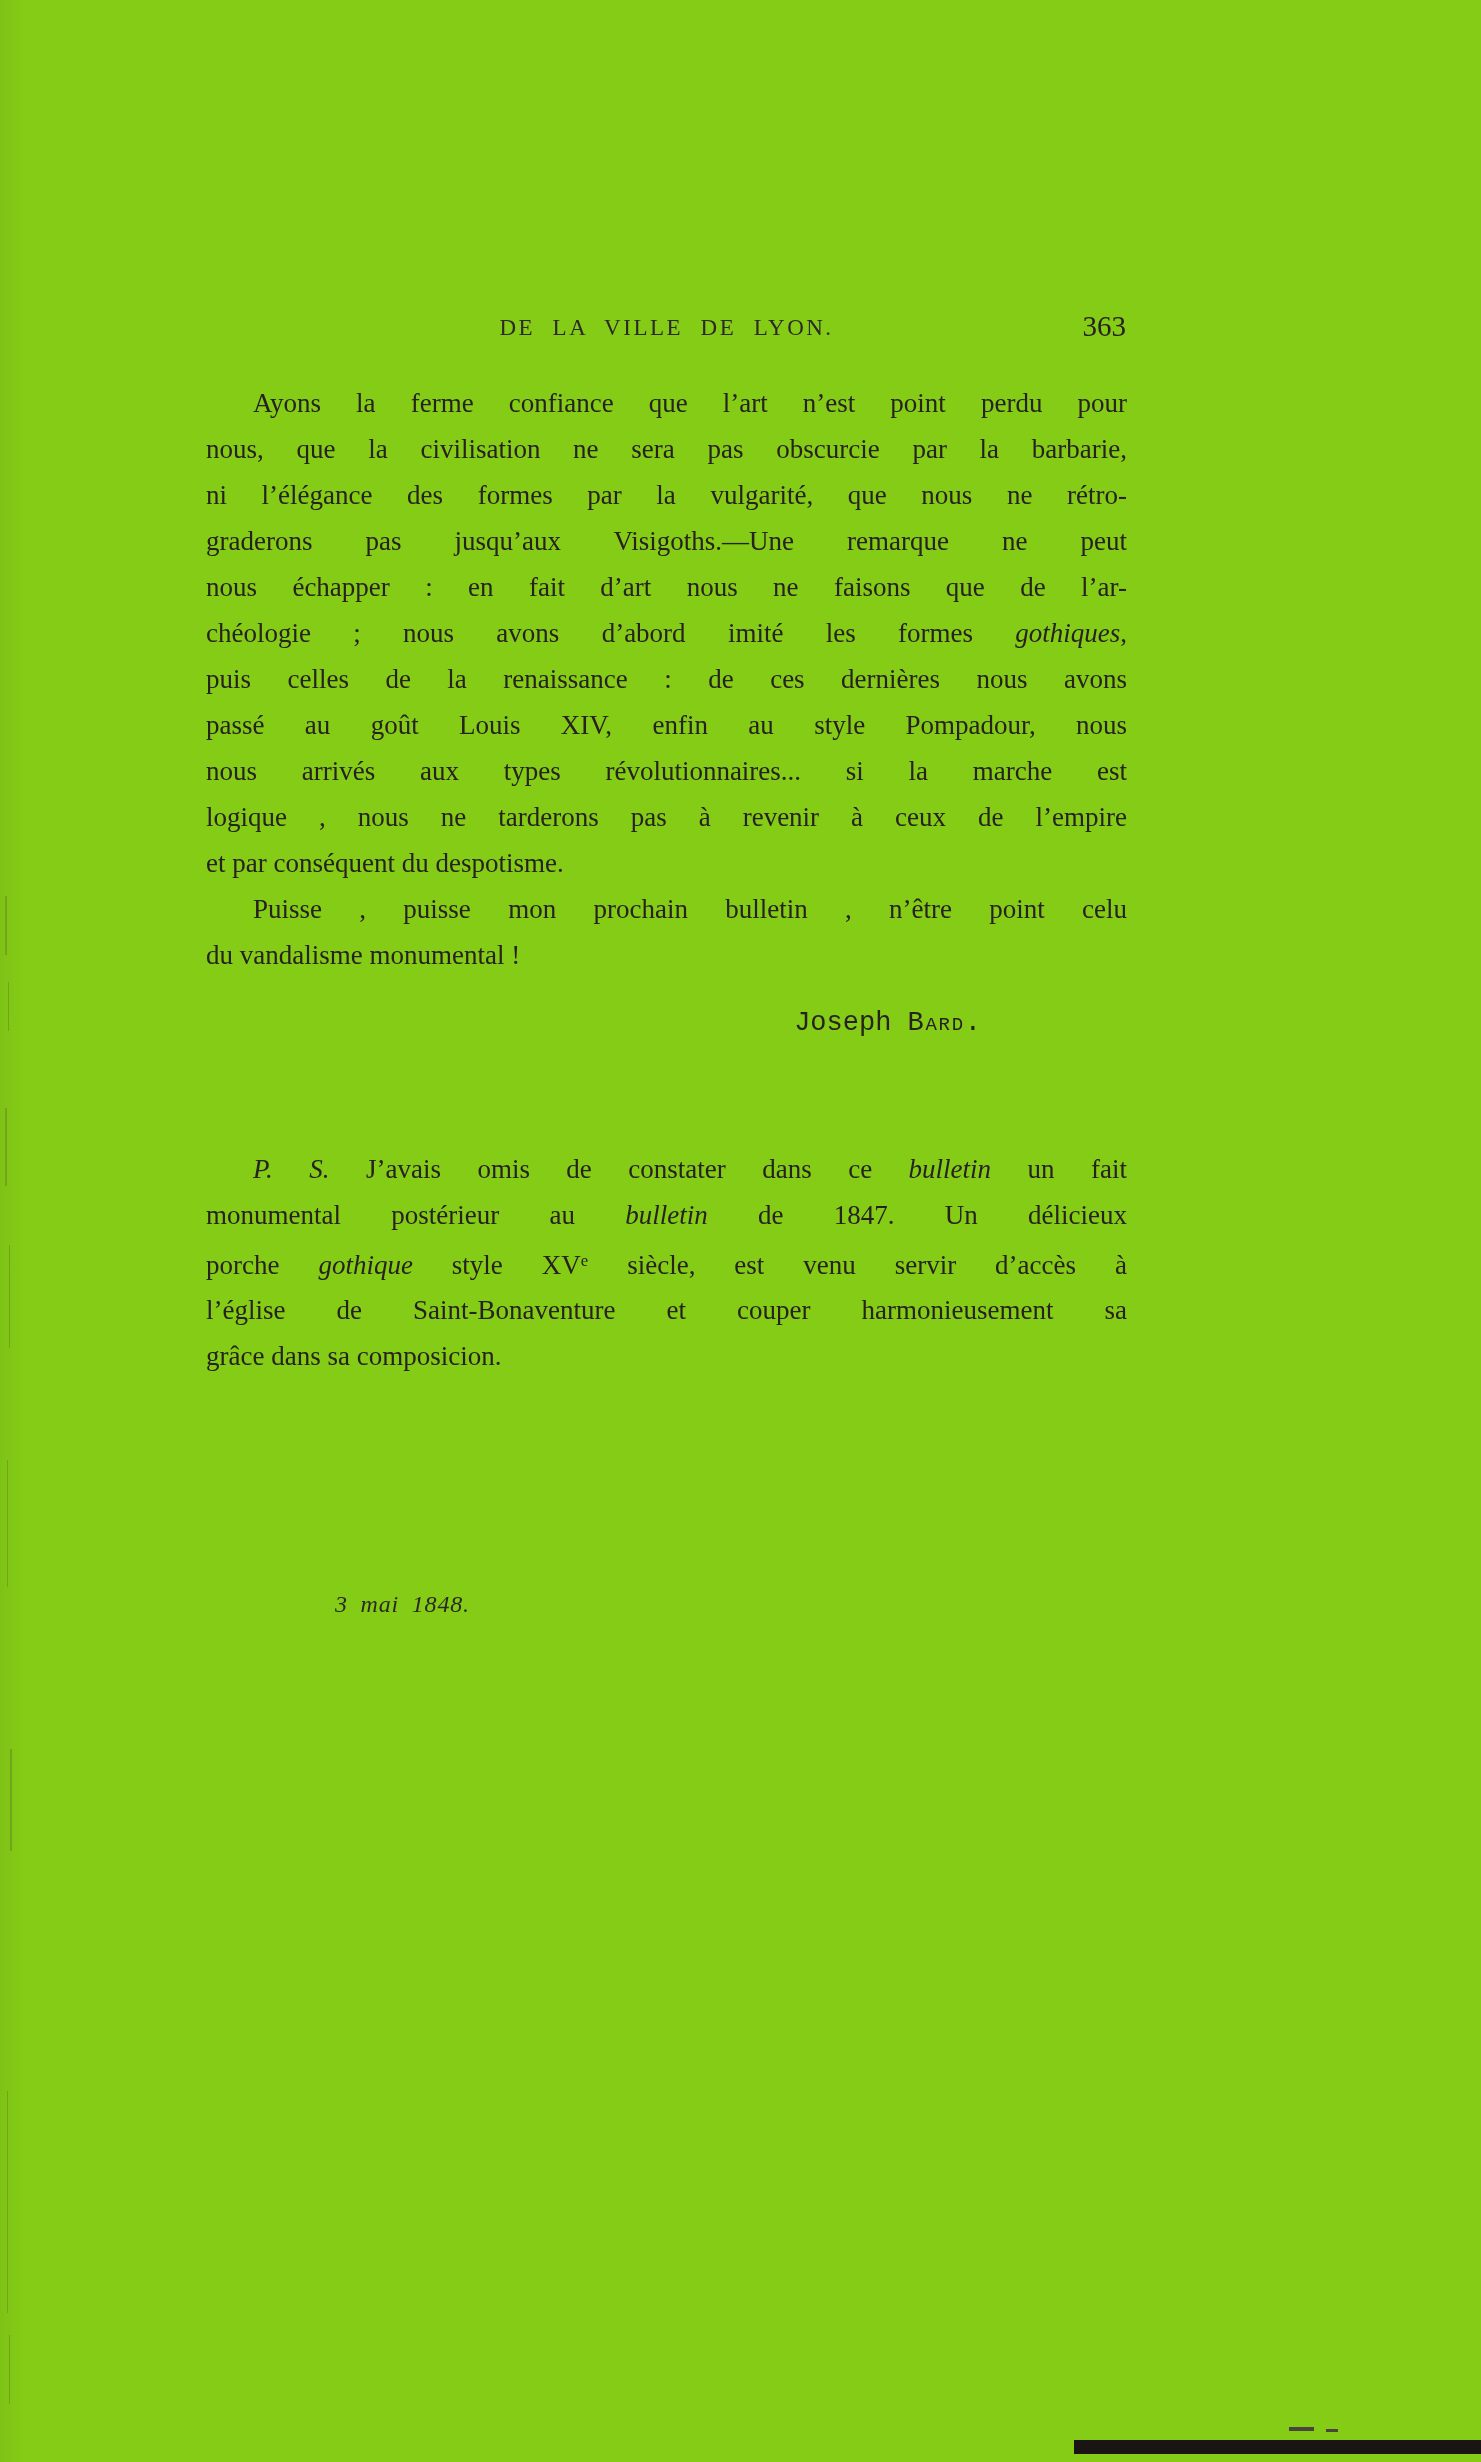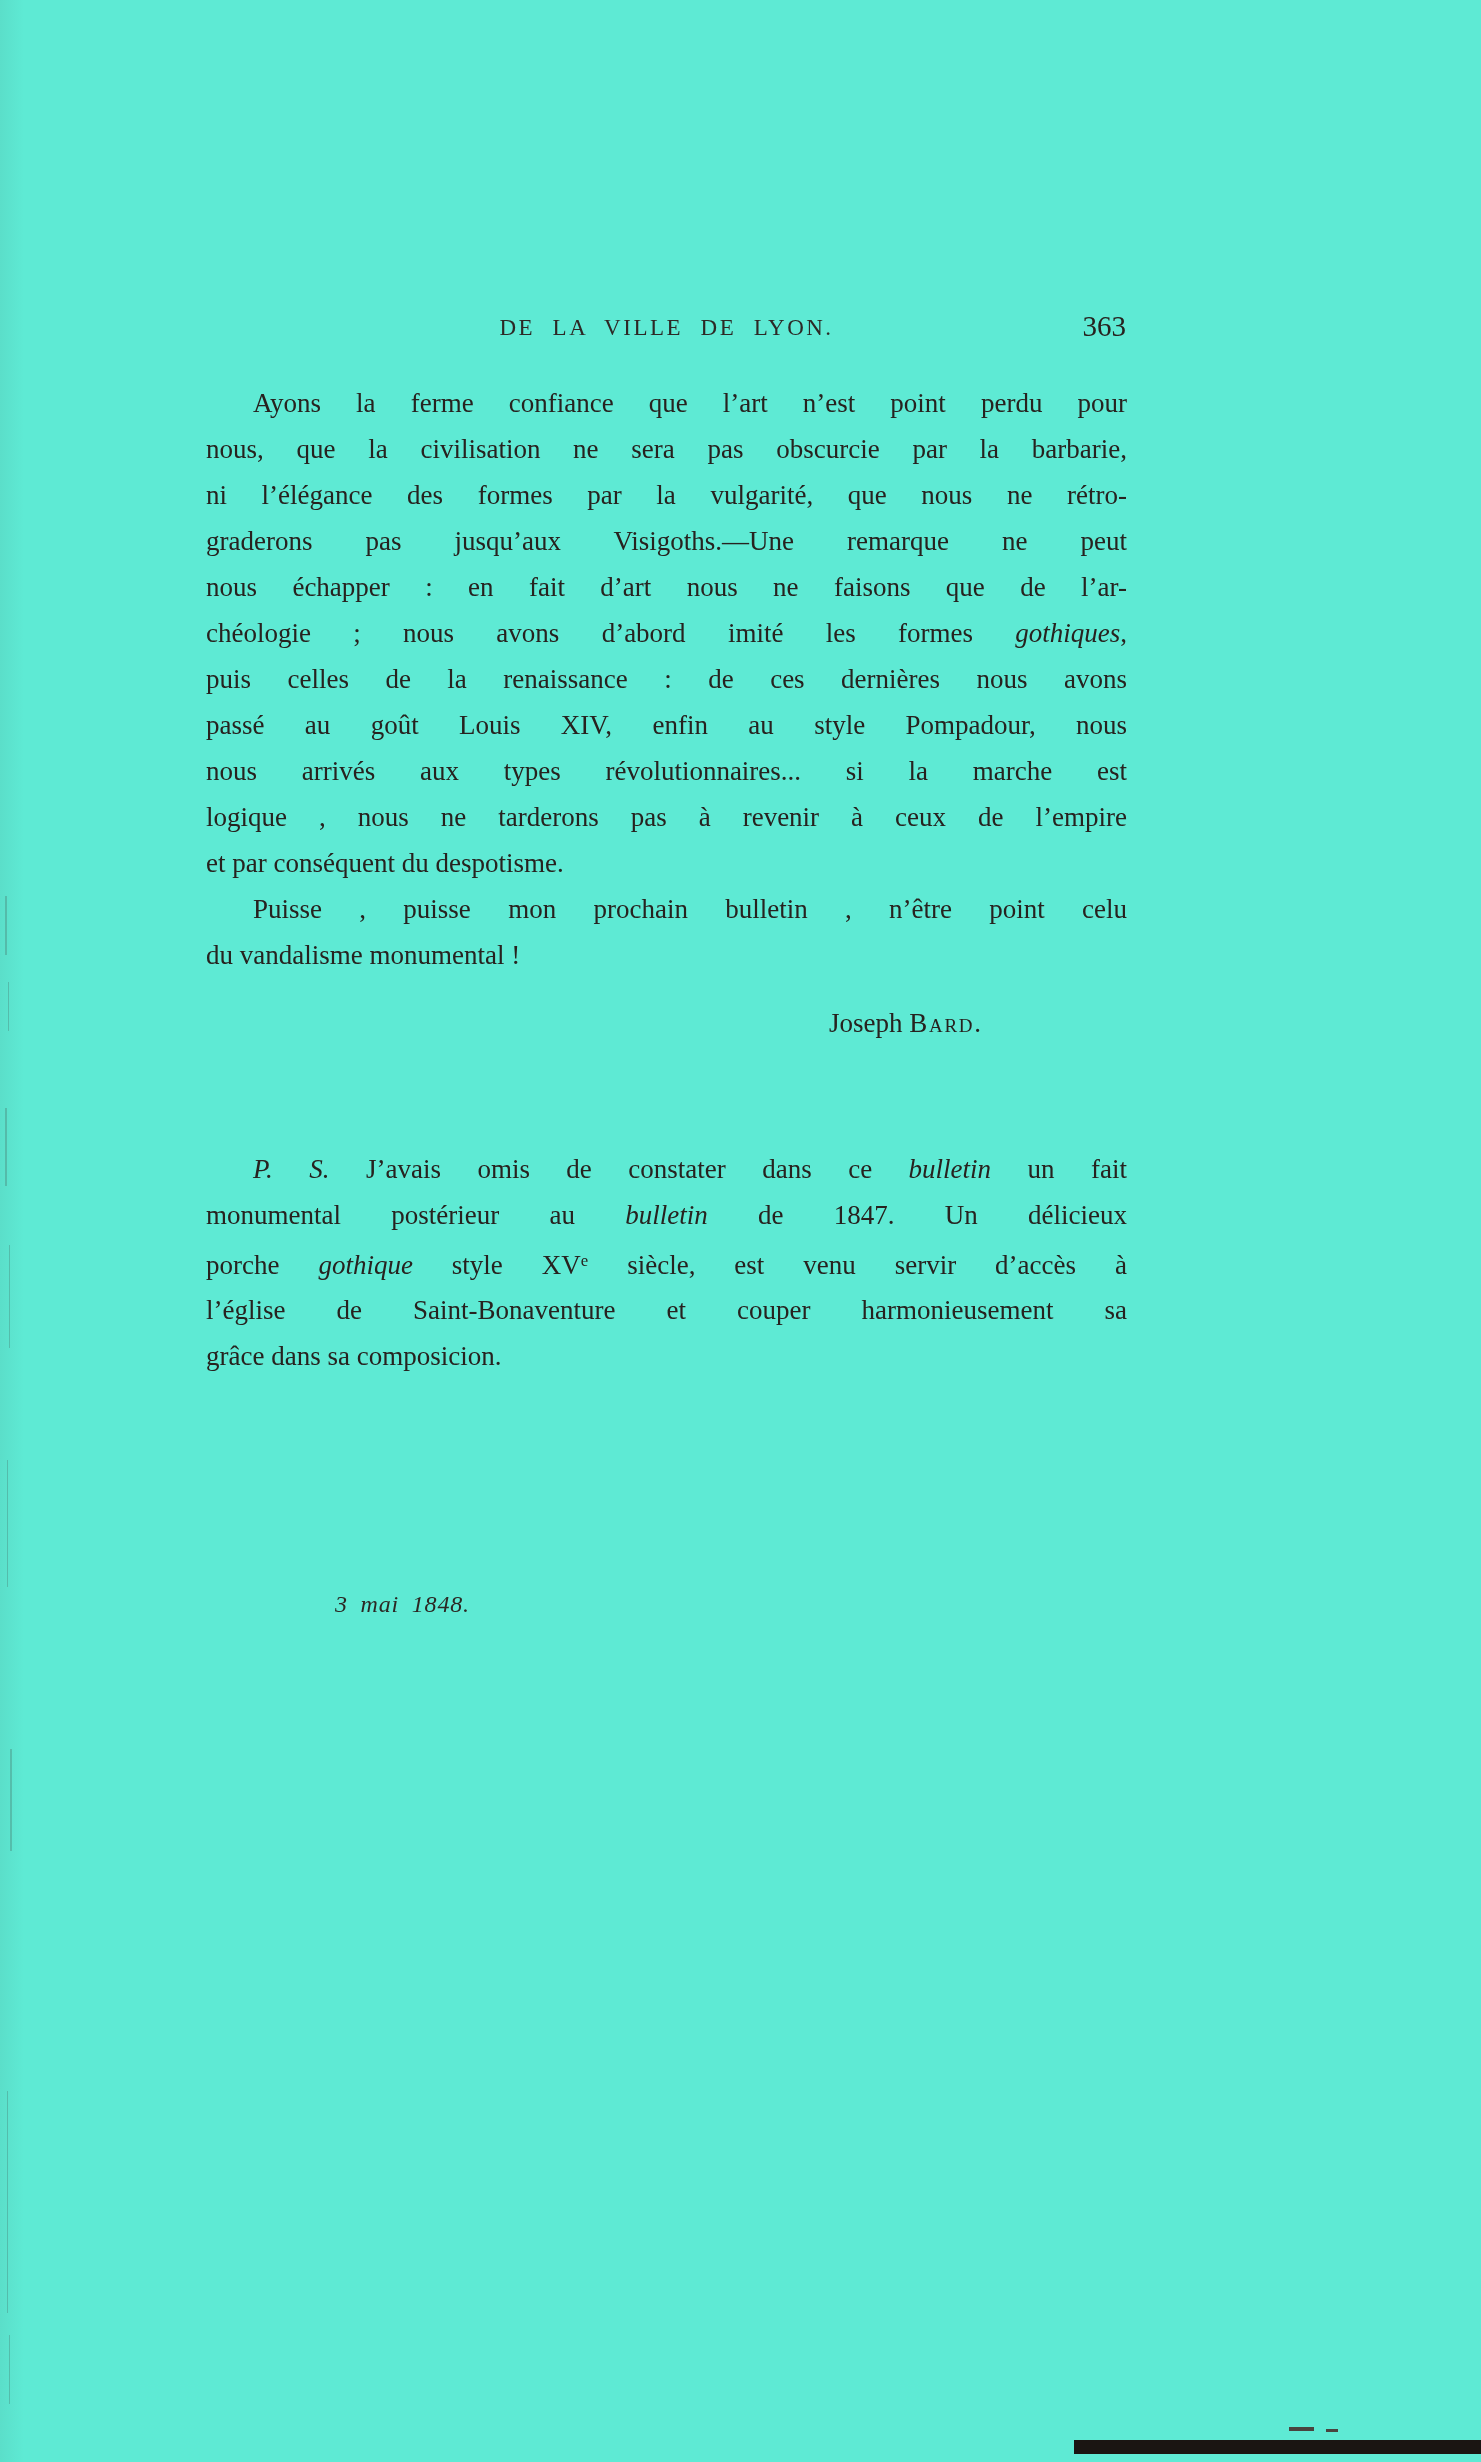--- a/index.html
+++ b/index.html
@@ -4,21 +4,21 @@
 <title>Scanned book page</title>
 <style>
   html, body { margin: 0; padding: 0; }
   body { background: #e8e6e1; }
 
   .page {
     position: relative;
     width: 1482px;
     height: 2462px;
     margin: 0 auto;
-    background: #5eead4;
+    background: #84cc16;
     font-family: "Liberation Serif", serif;
     color: #27221f;
     overflow: hidden;
   }
 
   
   .edge-shade {
     position: absolute;
     left: 0; top: 0; bottom: 0;
     width: 24px;
@@ -71,20 +71,21 @@
   .i  { font-style: italic; }
   .sc { font-variant: small-caps; letter-spacing: 1.7px; }
   .sup { font-size: 0.62em; vertical-align: 0.45em; }
 
   .signature { margin-top: 22px; }
   .signature .line,
   .signature .line.last {
     text-align: right;
     text-align-last: right;
     padding-right: 146px;
+    font-family: Liberation Mono, monospace;
   }
 
   .postscript { margin-top: 100px; }
 
   .date-line {
     margin-top: 212px;
     margin-left: 129px;
     font-size: 24px;
     letter-spacing: 0.8px;
     word-spacing: 6px;

